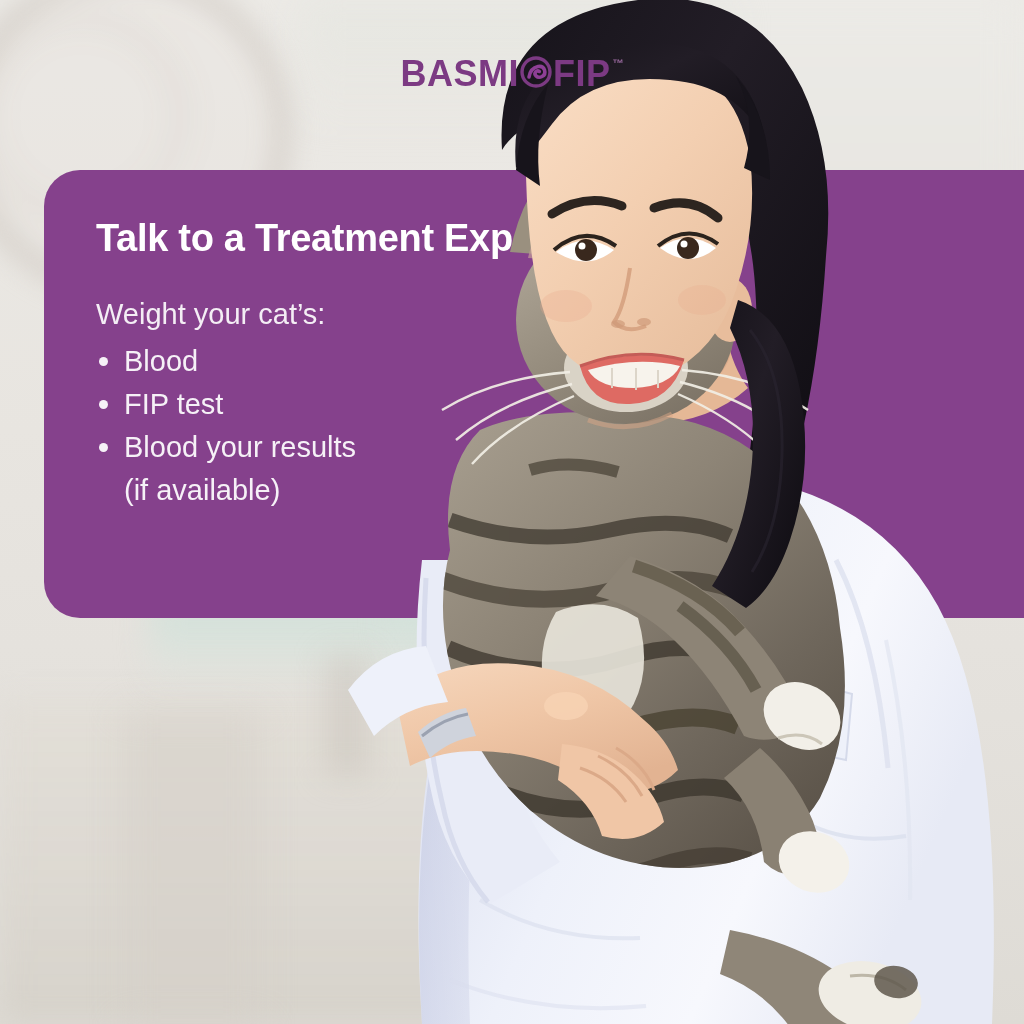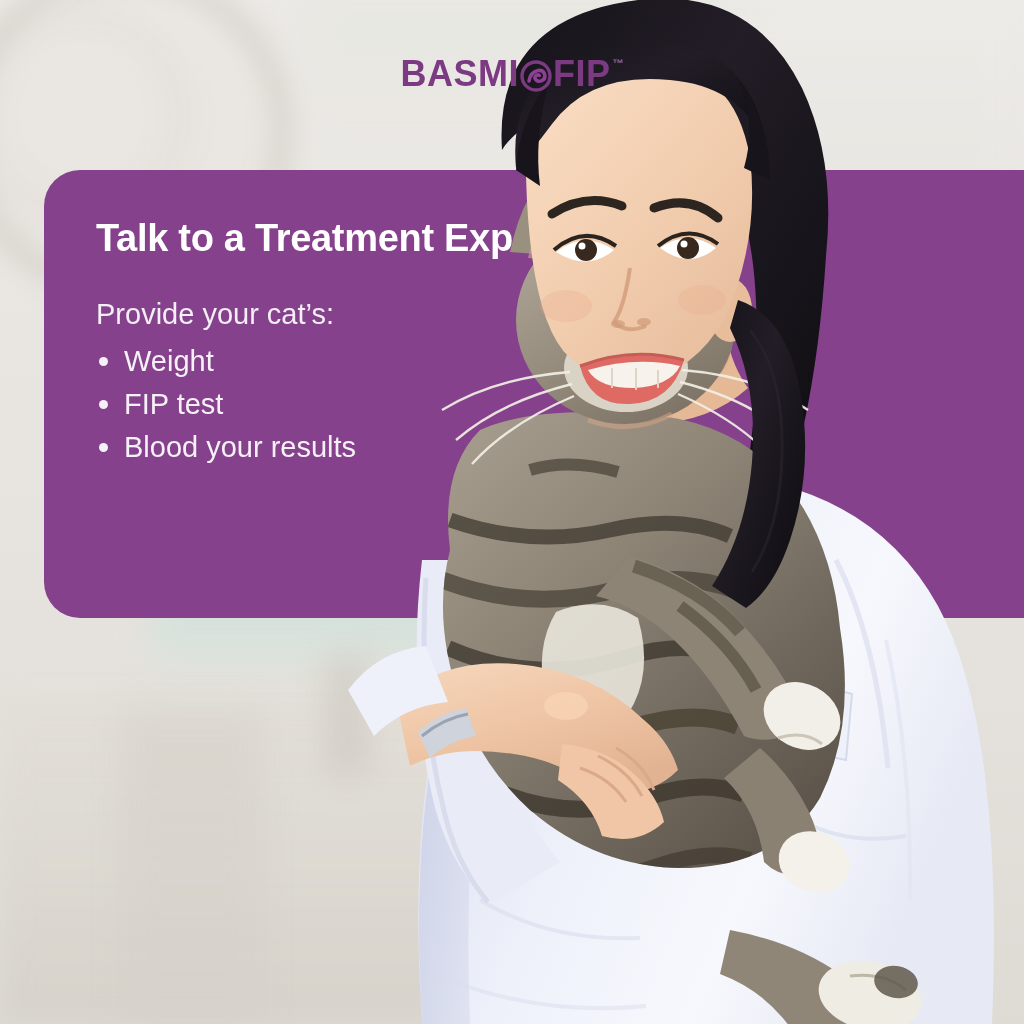--- a/index.html
+++ b/index.html
@@ -129,21 +129,21 @@
     position: absolute;
     left: 0;
     top: 56px;
     width: 1024px;
     text-align: center;
     z-index: 40;
     pointer-events: none;
   }
   .logo-inner {
     display: inline-flex;
-    align-items: flex-end;
+    align-items: flex-start;
     gap: 0px;
     position: relative;
   }
   .logo-word {
     font-family: "Liberation Sans", sans-serif;
     font-weight: bold;
     font-size: 36px;
     letter-spacing: 0.5px;
     color: #7c3a83;
     line-height: 1;
@@ -253,33 +253,34 @@
     <div class="bg-cabinet"></div>
     <div class="bg-shelf-green"></div>
     <div class="bg-shelf-green2"></div>
     <div class="bg-stand"></div>
     <div class="bg-soft-blob"></div>
   </div>
 
   <div class="card">
     <div class="card-content">
       <h1 class="card-title">Talk to a Treatment Expert</h1>
-      <p class="card-sub">Provide your cat’s:</p>
+      <p class="card-sub">Weight your cat’s:</p>
       <ul class="bullets">
         <li>
           <span class="dot"></span>
-          <span>Weight</span>
+          <span>Blood</span>
         </li>
         <li>
           <span class="dot"></span>
           <span>FIP test</span>
         </li>
         <li>
           <span class="dot"></span>
           <span>Blood your results</span>
+          <span class="sub-line">(if available)</span>
         </li>
       </ul>
     </div>
   </div>
 
   <div class="photo">
     <svg width="694" height="1024" viewBox="0 0 694 1024" xmlns="http://www.w3.org/2000/svg">
       <defs>
         <linearGradient id="coat" x1="0" y1="0" x2="1" y2="0.4">
           <stop offset="0%" stop-color="#c9cde6"></stop>

